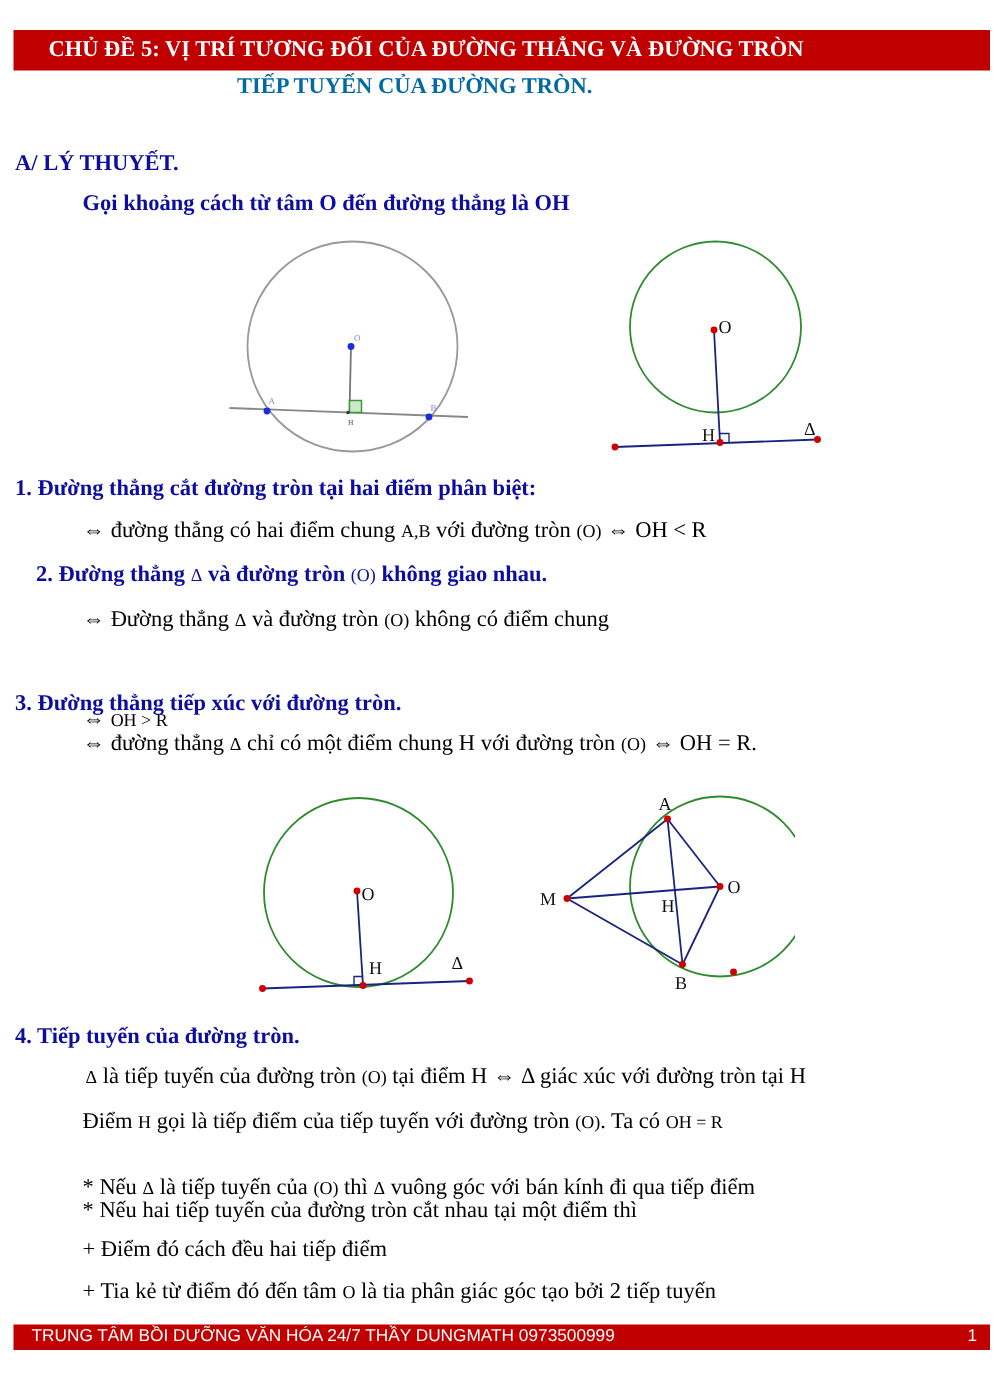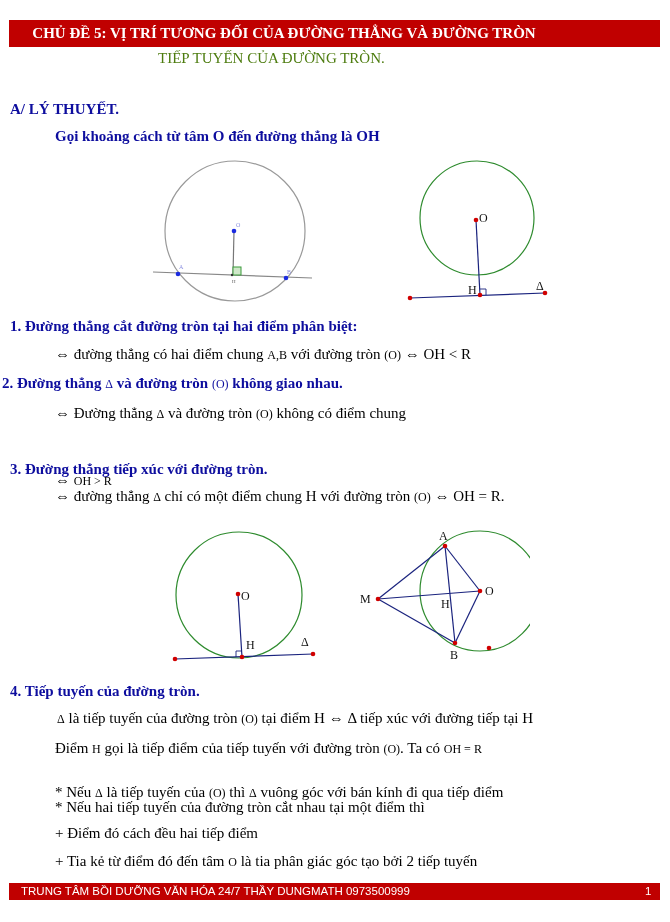--- a/index.html
+++ b/index.html
@@ -2,21 +2,21 @@
 <html><head>
   <meta charset="utf-8">
   <style>
     html, body { margin: 0; padding: 0; background: #ffffff; }
     body { width: 670px; height: 922px; position: relative; overflow: hidden;
            font-family: "Liberation Serif", "DejaVu Serif", serif; color: #000; }
     .abs { position: absolute; }
     .banner { left: 9px; top: 20px; width: 651px; height: 27px; background: #c00000; }
     .banner-title { left: 9px; top: 20px; width: 550px; height: 27px; text-align: center;
       color: #ffffff; font-weight: bold; font-size: 15px; line-height: 27px; white-space: nowrap; }
-    .subtitle { left: 158px; top: 50px; color: #4d7c0f; font-weight: normal; font-size: 15px; white-space: nowrap; }
+    .subtitle { left: 158px; top: 50px; color: #0369a1; font-weight: bold; font-size: 15px; white-space: nowrap; }
     .h-blue { color: #0d0d9e; font-weight: bold; font-size: 15px; white-space: nowrap; }
     .txt { font-size: 15px; white-space: nowrap; color: #000; }
     .sm { font-size: 12px; }
     .footer { left: 9px; top: 883px; width: 651px; height: 17px; background: #c00000; }
     .footer-text { left: 21px; top: 883px; height: 29px; line-height: 17px; color: #fff;
       font-family: "Liberation Sans", "DejaVu Sans", sans-serif; font-size: 11.5px; white-space: nowrap; }
     .footer-page { left: 645px; top: 883px; height: 17px; line-height: 17px; color: #fff;
       font-family: "Liberation Sans", "DejaVu Sans", sans-serif; font-size: 11.5px; }
     svg text { font-family: "Liberation Serif", "DejaVu Serif", serif; }
   </style>
@@ -57,21 +57,21 @@
   <text x="79" y="72" font-size="12" fill="#111">O</text>
   <text x="68" y="144" font-size="12" fill="#111">H</text>
   <text x="136" y="140" font-size="12" fill="#111">Δ</text>
 </svg>
 
 <div class="abs h-blue" style="left:10px;top:318px;">1. Đường thẳng cắt đường tròn tại hai điểm phân biệt:</div>
 <div class="abs txt" style="left:55px;top:346px;">
   <span>⇔</span><span> đường thẳng có hai điểm chung </span><span class="sm">A,B</span><span> với đường tròn </span><span class="sm">(O)</span><span> ⇔ OH &lt; R</span>
 </div>
 
-<div class="abs h-blue" style="left:2px;top:375px;">
+<div class="abs h-blue" style="left:24px;top:375px;">
   <span>2. Đường thẳng </span><span class="sm" style="font-weight:normal;">Δ</span><span> và đường tròn </span><span class="sm" style="font-weight:normal;">(O)</span><span> không giao nhau.</span>
 </div>
 <div class="abs txt" style="left:55px;top:405px;">
   <span>⇔</span><span> Đường thẳng </span><span class="sm">Δ</span><span> và đường tròn </span><span class="sm">(O)</span><span> không có điểm chung</span>
 </div>
 <div class="abs txt" style="left:55px;top:428px;margin-top:44px;">
   <span>⇔</span> <span class="sm">OH &gt; R</span>
 </div>
 
 <div class="abs h-blue" style="left:10px;top:461px;">3. Đường thẳng tiếp xúc với đường tròn.</div>
@@ -108,21 +108,21 @@
   <circle cx="139" cy="128" r="2.3" fill="#d00000"></circle>
   <text x="89" y="20" font-size="12" fill="#111">A</text>
   <text x="10" y="83" font-size="12" fill="#111">M</text>
   <text x="135" y="75" font-size="12" fill="#111">O</text>
   <text x="91" y="88" font-size="12" fill="#111">H</text>
   <text x="100" y="139" font-size="12" fill="#111">B</text>
 </svg>
 
 <div class="abs h-blue" style="left:10px;top:683px;">4. Tiếp tuyến của đường tròn.</div>
 <div class="abs txt" style="left:57px;top:710px;">
-  <span class="sm">Δ</span><span> là tiếp tuyến của đường tròn </span><span class="sm">(O)</span><span> tại điểm H ⇔ Δ tiếp xúc với đường tiếp tại H</span>
+  <span class="sm">Δ</span><span> là tiếp tuyến của đường tròn </span><span class="sm">(O)</span><span> tại điểm H ⇔ Δ giác xúc với đường tròn tại H</span>
 </div>
 <div class="abs txt" style="left:55px;top:740px;">
   <span>Điểm </span><span class="sm">H</span><span> gọi là tiếp điểm của tiếp tuyến với đường tròn </span><span class="sm">(O)</span><span>. Ta có </span><span class="sm">OH = R</span>
 </div>
 <div class="abs txt" style="left:55px;top:769px;margin-top:15px;">
   <span>* Nếu  </span><span class="sm">Δ</span><span> là tiếp tuyến của  </span><span class="sm">(O)</span><span> thì </span><span class="sm">Δ</span><span> vuông góc với bán kính đi qua tiếp điểm</span>
 </div>
 <div class="abs txt" style="left:55px;top:799px;">
   <span>* Nếu hai tiếp tuyến của đường tròn cắt nhau tại một điểm thì</span>
 </div>

